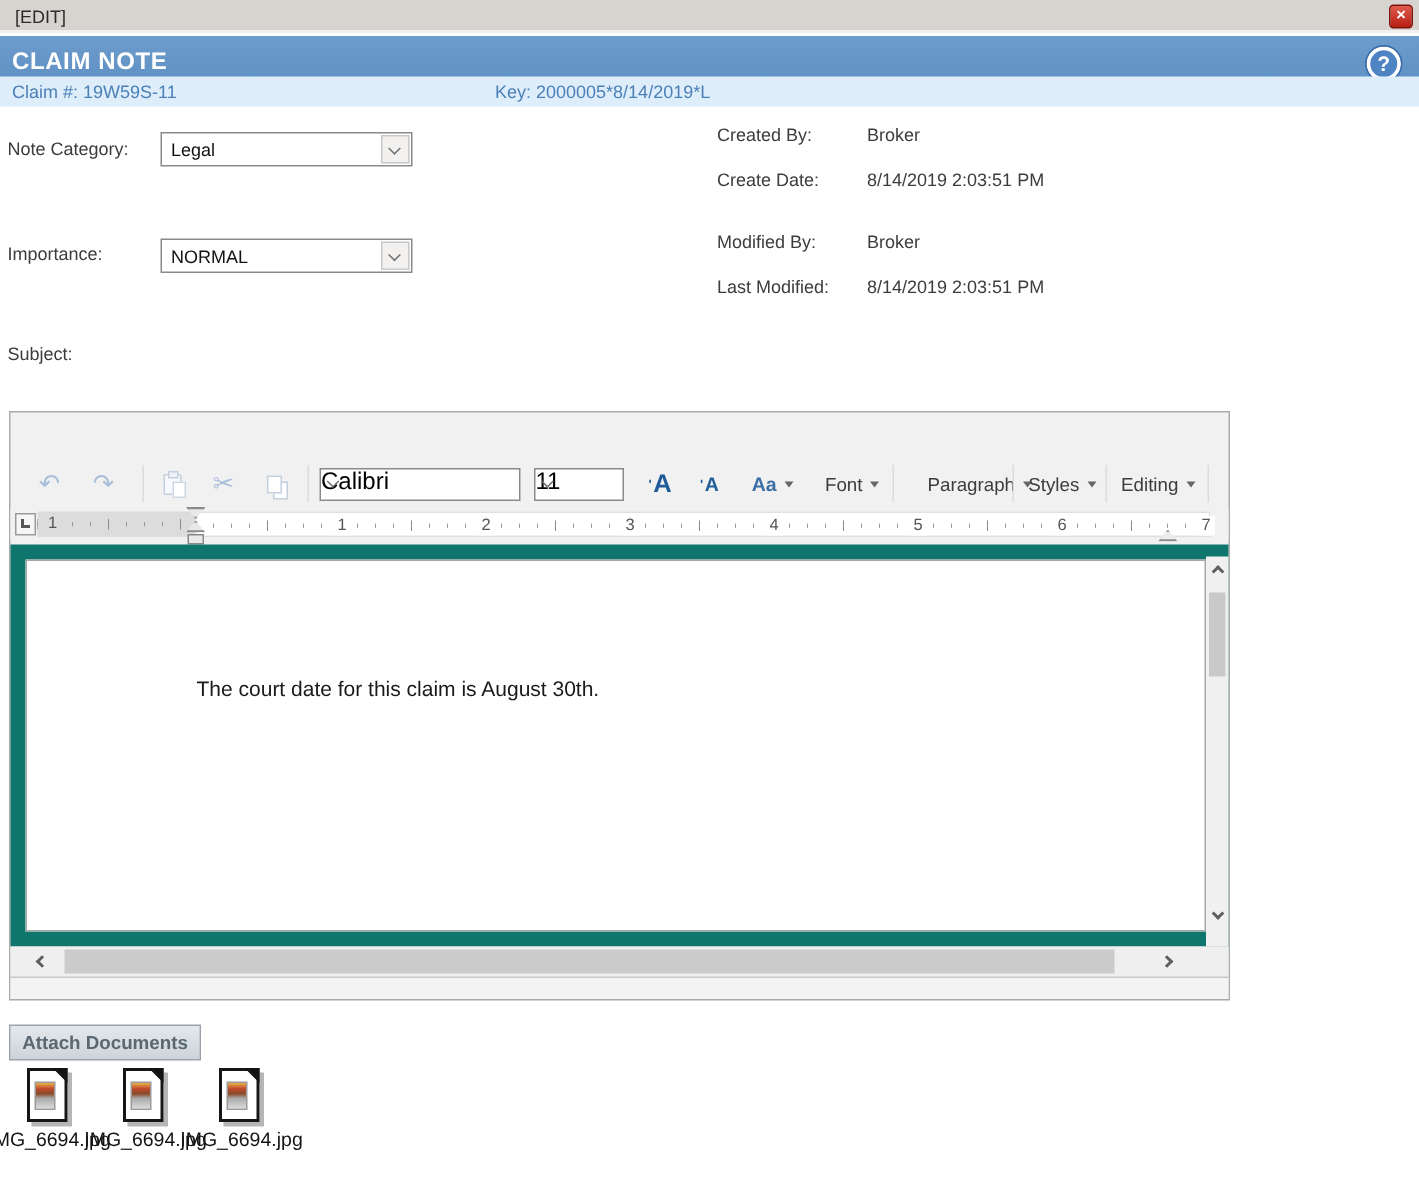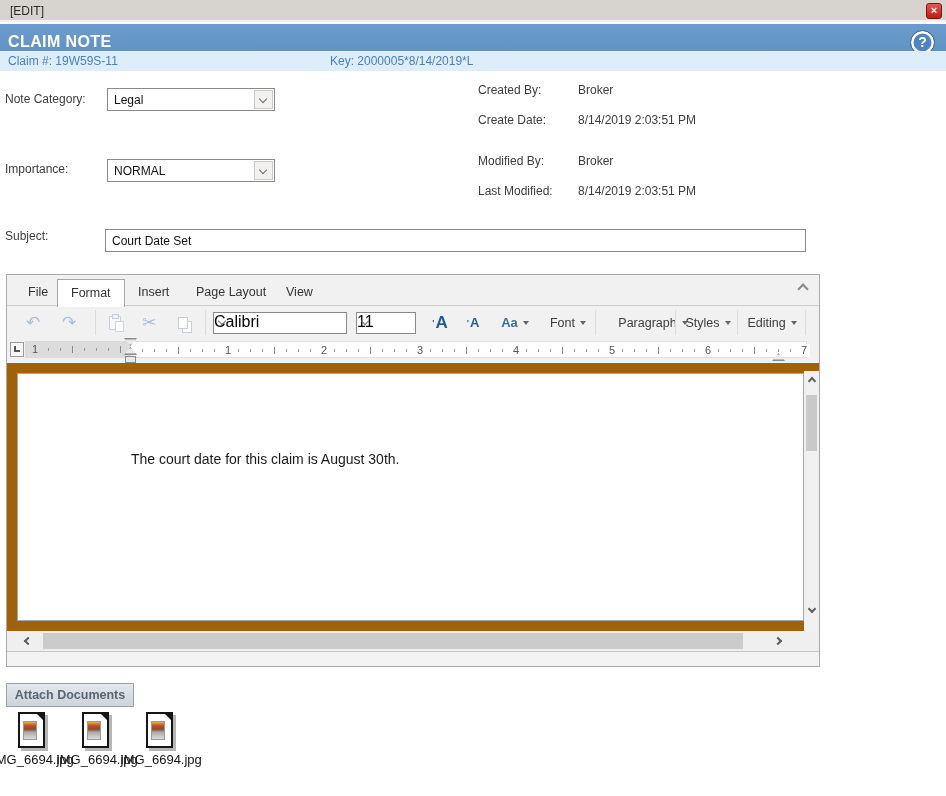--- a/index.html
+++ b/index.html
@@ -76,21 +76,21 @@
   .ticks-half { top:5px; height:7px; background:repeating-linear-gradient(to right, transparent 0 47px, #8a8a8a 47px 48px); }
   .rnum { position:absolute; top:2px; transform:translateX(-50%); font-size:11px; color:#555; background:#fff; padding:0 3px; line-height:13px; }
   .rnum.margin-num { background:#dcdcdc; }
   .ind { position:absolute; background:#f2f2f2; border:1px solid #8a8a8a; }
   #ind-first { left:117px; top:63px; width:13px; height:8px; clip-path:polygon(0 0,100% 0,50% 100%); border:none; background:#e9e9e9; box-shadow:inset 0 0 0 1.5px #8a8a8a; }
   #ind-hang { left:117px; top:72px; width:13px; height:8px; clip-path:polygon(50% 0,0 100%,100% 100%); border:none; background:#e9e9e9; box-shadow:inset 0 0 0 1.5px #8a8a8a; }
   #ind-left { left:118px; top:81px; width:11px; height:7px; background:#e9e9e9; border:1px solid #8a8a8a; }
   #ind-right { left:765px; top:78px; width:13px; height:8px; clip-path:polygon(50% 0,0 100%,100% 100%); border:none; background:#ececec; box-shadow:inset 0 0 0 1.5px #8a8a8a; }
 
   
-  #content { left:0; top:88px; width:812px; height:268px; background:#a16207; }
+  #content { left:0; top:88px; width:812px; height:268px; background:#0f766e; }
   #docpage { position:absolute; left:10px; top:10px; width:787px; height:248px; background:#fff; border:1px solid #a6a6a6; }
   #doc-text { position:absolute; left:113px; top:77px; font-size:14px; color:#1a1a1a; }
   #vscroll { position:absolute; left:797px; top:8px; width:15px; height:260px; background:#f0f0f0; }
   .scroll-arrow { position:absolute; display:flex; align-items:center; justify-content:center; cursor:pointer; }
   .scroll-arrow .chev { width:6px; height:6px; border-width:2px; border-color:#5f5f5f; }
   #vs-up { left:0; top:2px; width:15px; height:16px; }
   #vs-down { left:0; top:230px; width:15px; height:16px; }
   #vs-thumb { position:absolute; left:2px; top:24px; width:11px; height:56px; background:#c9c9c9; cursor:grab; }
 
   
@@ -139,43 +139,32 @@
 
   <span class="abs flabel" style="left:5px;top:162px;">Importance:</span>
   <div class="abs combo" style="left:107px;top:159px;width:168px;">
     <span class="combo-text">NORMAL</span>
     <span class="combo-btn">
         <i class="chev chev-down"></i>
       </span>
   </div>
 
   <span class="abs flabel" style="left:5px;top:229px;">Subject:</span>
-  <input id="subject-input" class="abs" value="Court Date Set" style="">
 
   <span class="abs flabel" style="left:478px;top:83px;">Created By:</span>
   <span class="abs fvalue" style="left:578px;top:83px;">Broker</span>
   <span class="abs flabel" style="left:478px;top:113px;">Create Date:</span>
   <span class="abs fvalue" style="left:578px;top:113px;">8/14/2019 2:03:51 PM</span>
   <span class="abs flabel" style="left:478px;top:154px;">Modified By:</span>
   <span class="abs fvalue" style="left:578px;top:154px;">Broker</span>
   <span class="abs flabel" style="left:478px;top:184px;">Last Modified:</span>
   <span class="abs fvalue" style="left:578px;top:184px;">8/14/2019 2:03:51 PM</span>
 
   <div id="editor" class="abs">
 
-    <div id="tabs" class="abs">
-      <span id="tab-file" class="tab">File</span>
-      <span id="tab-format" class="tab active">Format</span>
-      <span id="tab-insert" class="tab">Insert</span>
-      <span id="tab-pagelayout" class="tab">Page Layout</span>
-      <span id="tab-view" class="tab">View</span>
-      <span id="ribbon-collapse" class="abs">
-          <i class="chev chev-up"></i>
-        </span>
-    </div>
 
     <div id="toolbar" class="abs">
       <span class="tbi glyph-pale" style="left:12px;width:28px;">↶</span>
       <span class="tbi glyph-pale" style="left:48px;width:28px;">↷</span>
       <i class="tb-sep" style="left:88px;"></i>
       <span class="tbi" style="left:94px;width:28px;">
           <i class="icon-paste"></i>
         </span>
       <span class="tbi glyph-pale" style="left:128px;width:28px;">✂</span>
       <span class="tbi" style="left:162px;width:28px;">

